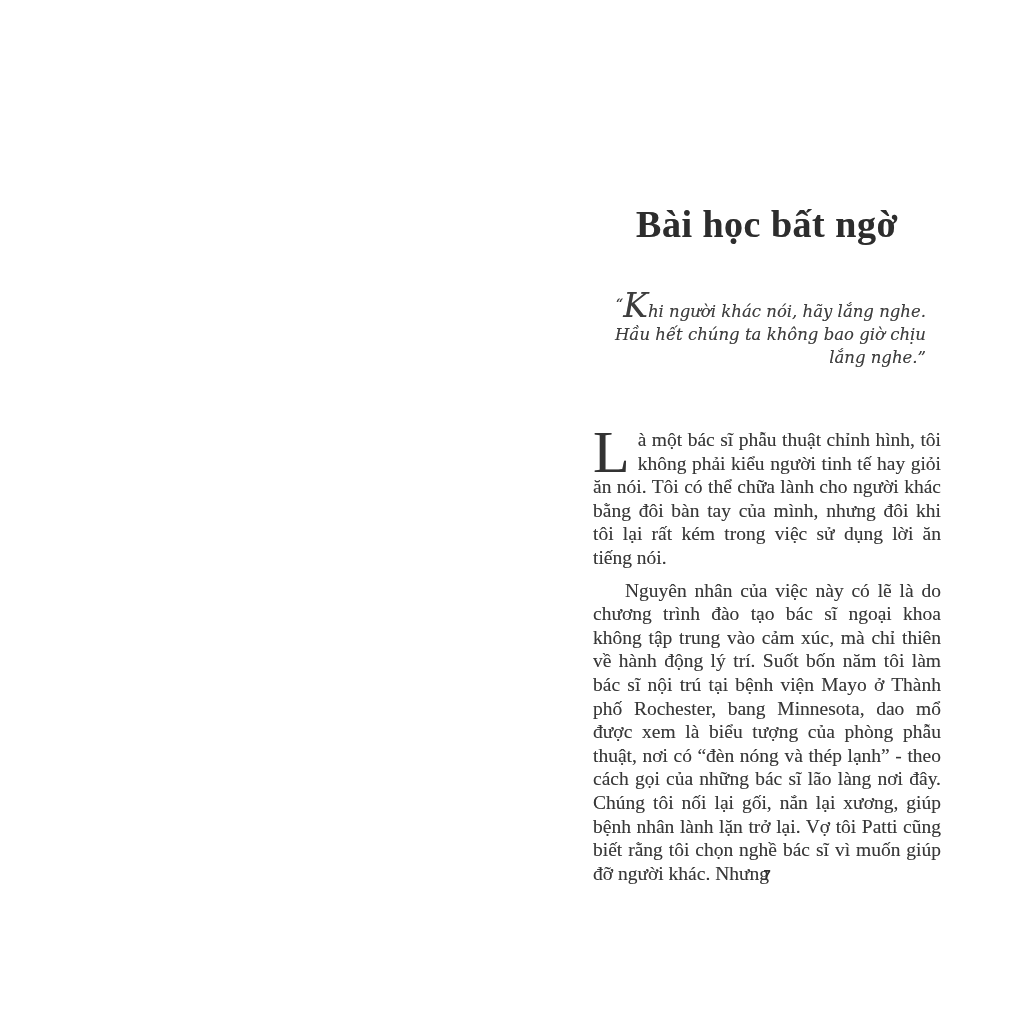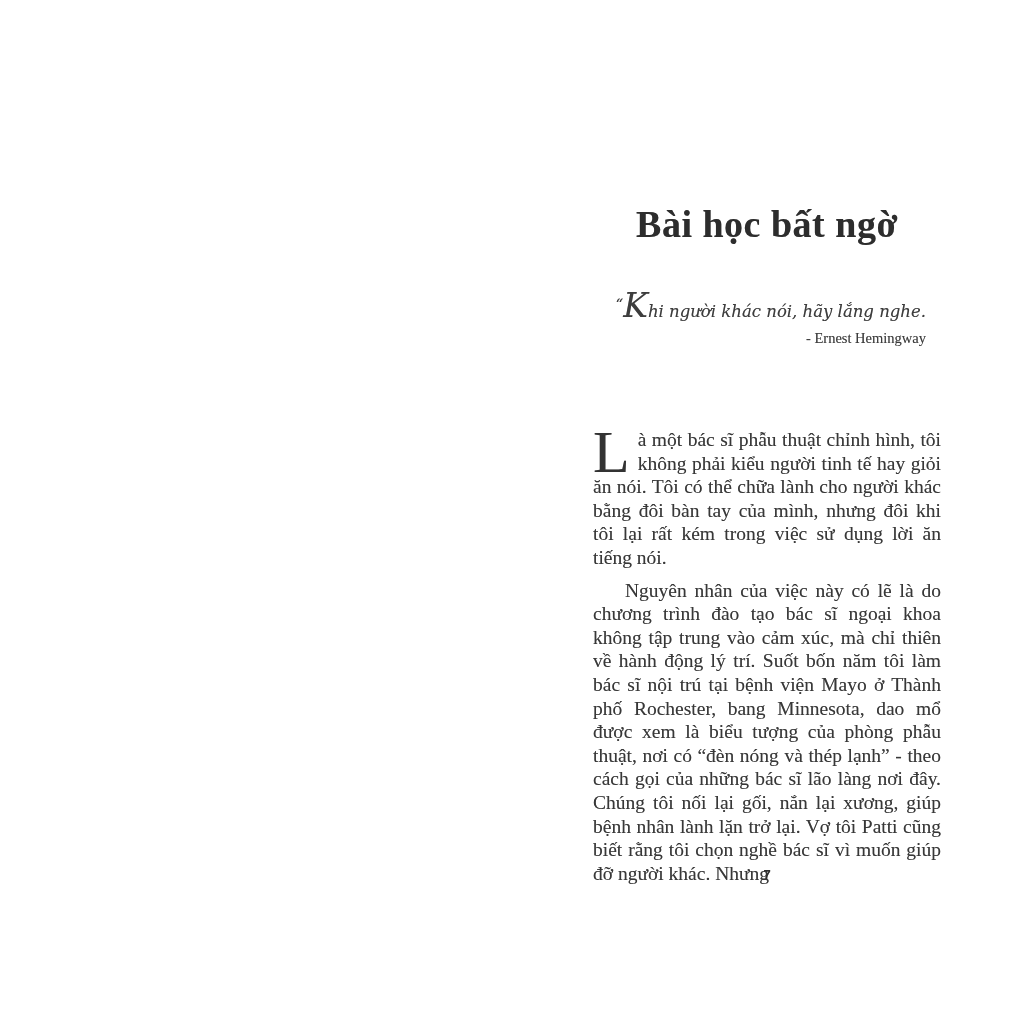--- a/index.html
+++ b/index.html
@@ -109,21 +109,21 @@
 </head>
 <body>
 
 <div class="canvas">
   <div class="page-content">
 
     <h1 class="chapter-title">Bài học bất ngờ</h1>
 
     <div class="epigraph">
       <div class="quote-line1"><span class="open-quote">“</span><span class="big-initial">K</span><span>hi người khác nói, hãy lắng nghe.</span></div>
-      <div class="attribution">- Ernest Hemingway</div>
+      <div class="quote-line2">Hầu hết chúng ta không bao giờ chịu lắng nghe.”</div>
     </div>
 
     <div class="body-text">
       <p class="para first"><span class="dropcap">L</span><span>à một bác sĩ phẫu thuật chỉnh hình, tôi không phải kiểu người tinh tế hay giỏi ăn nói. Tôi có thể chữa lành cho người khác bằng đôi bàn tay của mình, nhưng đôi khi tôi lại rất kém trong việc sử dụng lời ăn tiếng nói.</span></p>
       <p class="para indented">Nguyên nhân của việc này có lẽ là do chương trình đào tạo bác sĩ ngoại khoa không tập trung vào cảm xúc, mà chỉ thiên về hành động lý trí. Suốt bốn năm tôi làm bác sĩ nội trú tại bệnh viện Mayo ở Thành phố Rochester, bang Minnesota, dao mổ được xem là biểu tượng của phòng phẫu thuật, nơi có “đèn nóng và thép lạnh” - theo cách gọi của những bác sĩ lão làng nơi đây. Chúng tôi nối lại gối, nắn lại xương, giúp bệnh nhân lành lặn trở lại. Vợ tôi Patti cũng biết rằng tôi chọn nghề bác sĩ vì muốn giúp đỡ người khác. Nhưng</p>
     </div>
 
     <div class="page-number">7</div>
 
   </div>

